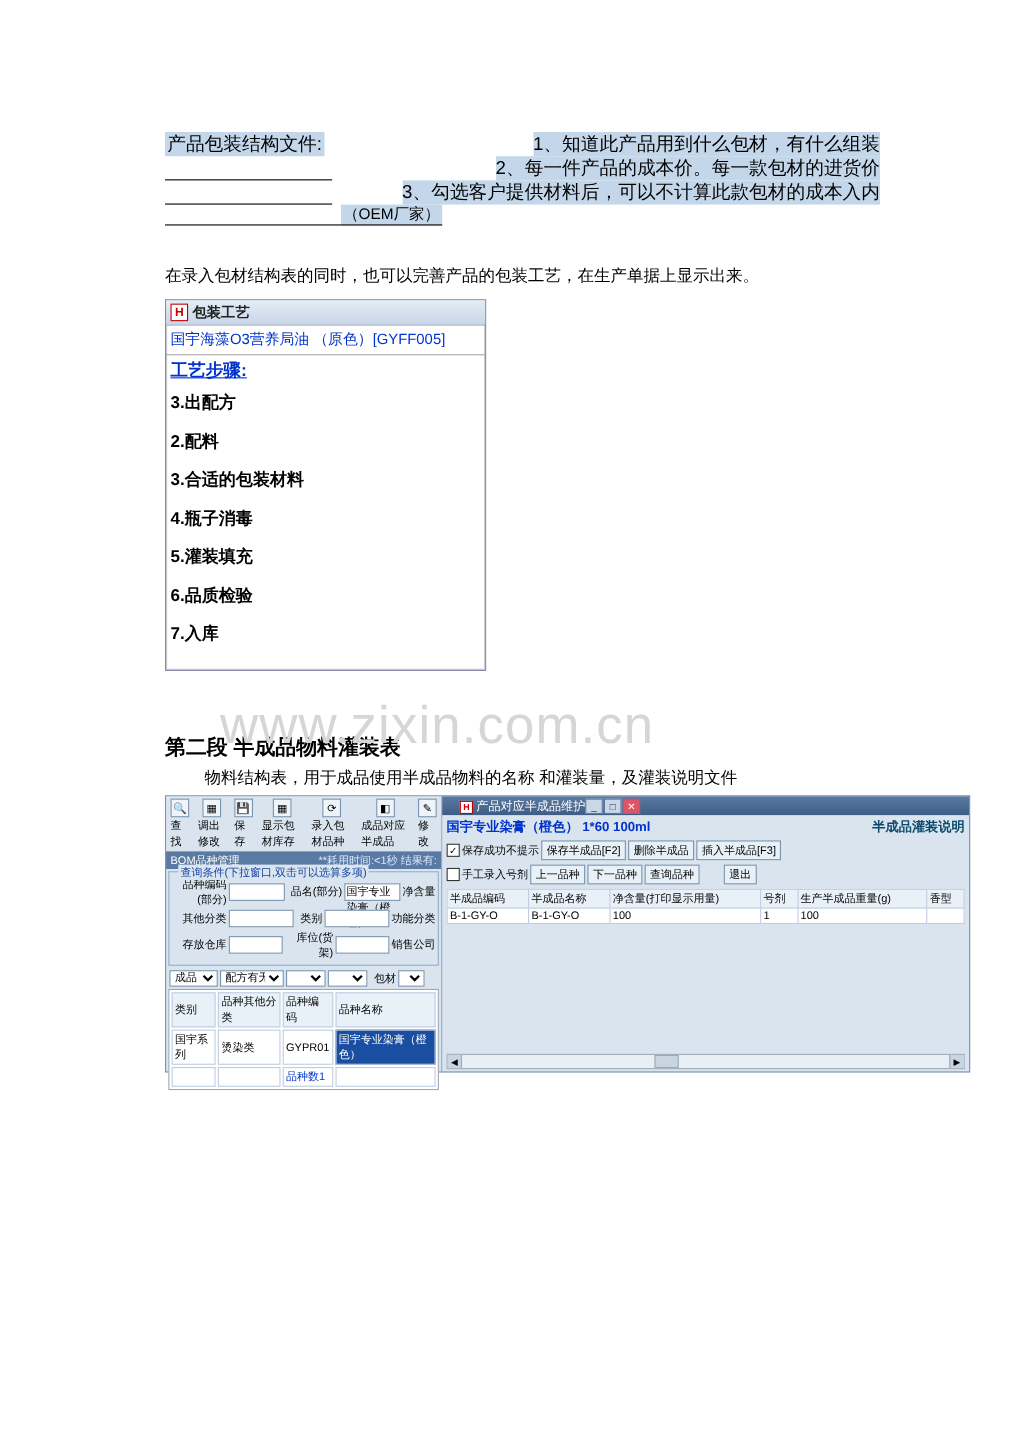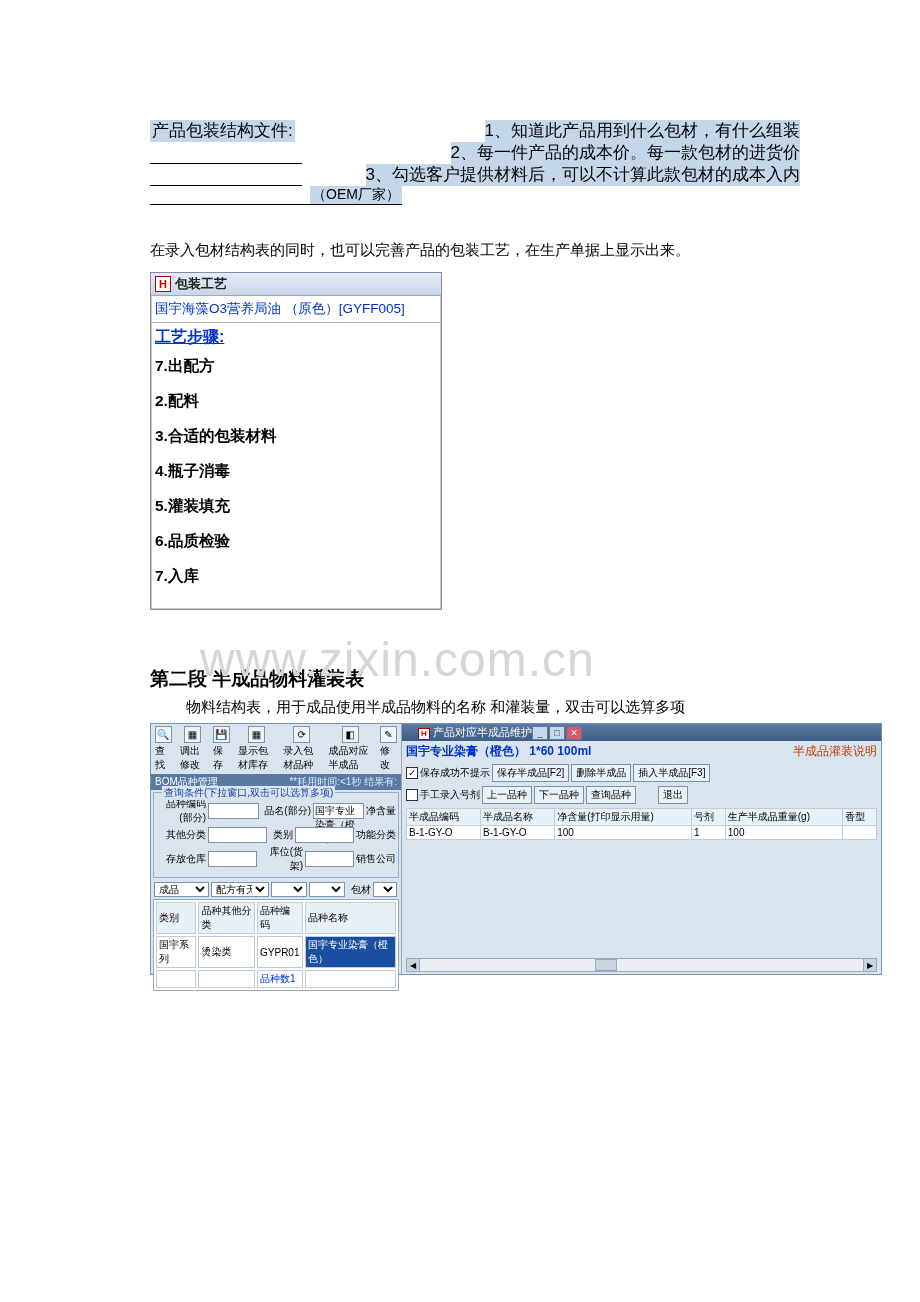--- a/index.html
+++ b/index.html
@@ -400,35 +400,35 @@
   <div class="para1">在录入包材结构表的同时，也可以完善产品的包装工艺，在生产单据上显示出来。</div>
 
   <div class="card">
     <div class="card-title">
       <span class="card-icon">H</span>
       <span>包装工艺</span>
     </div>
     <div class="card-sub">国宇海藻O3营养局油 （原色）[GYFF005]</div>
     <div class="card-sec">工艺步骤:</div>
     <div class="steps">
-      <div class="step">7.出配方</div>
+      <div class="step">3.出配方</div>
       <div class="step">2.配料</div>
       <div class="step">3.合适的包装材料</div>
       <div class="step">4.瓶子消毒</div>
       <div class="step">5.灌装填充</div>
       <div class="step">6.品质检验</div>
       <div class="step">7.入库</div>
     </div>
   </div>
 
   <div class="watermark">www.zixin.com.cn</div>
 
   <div class="section2">
     <div class="section2-title">第二段  半成品物料灌装表</div>
-    <div class="section2-desc">物料结构表，用于成品使用半成品物料的名称 和灌装量，双击可以选算多项</div>
+    <div class="section2-desc">物料结构表，用于成品使用半成品物料的名称 和灌装量，及灌装说明文件</div>
 
     <div class="app">
 
       <div class="left-pane">
         <div class="toolbar">
           <div class="toolbar-item">
               <span class="toolbar-icon">🔍</span>
               <span>查找</span>
             </div>
           <div class="toolbar-item">
@@ -478,21 +478,21 @@
           </div>
           <div class="qrow">
             <span class="qlabel">存放仓库</span>
             <span class="qinput"></span>
             <span class="qlabel" style="width:44px">库位(货架)</span>
             <span class="qinput"></span>
             <span class="qlabel" style="width:40px">销售公司</span>
           </div>
         </div>
         <div class="qrow" style="padding:0 3px;">
-          <select class="qsel" style="width:55px"><option>成品</option></select>
+          <select class="qsel" style="width:44px"><option>成品</option></select>
           <select class="qsel" style="width:58px"><option>配方有无</option></select>
           <select class="qsel" style="width:36px"><option></option></select>
           <select class="qsel" style="width:36px"><option></option></select>
           <span class="qlabel" style="width:24px">包材</span>
           <select class="qsel" style="width:24px"><option></option></select>
         </div>
         <table class="table-sm">
           <tbody>
               <tr>
             <th>类别</th>
@@ -520,21 +520,21 @@
         <div class="rp-title">
           <span><span class="card-icon" style="width:10px;height:10px;font-size:8px">H</span> <span>产品对应半成品维护</span></span>
           <span class="wbuttons">
             <span class="wbtn">_</span>
             <span class="wbtn">□</span>
             <span class="wbtn close">✕</span>
           </span>
         </div>
         <div class="rp-sub">
           <span>国宇专业染膏（橙色） 1*60  100ml</span>
-          <span style="color:#c2410c;font-weight:normal">半成品灌装说明</span>
+          <span style="color:#0c4a6e;font-weight:bold">半成品灌装说明</span>
         </div>
         <div class="rp-ctrl">
           <span class="chk">
               <span class="chkbox">✓</span>
               <span>保存成功不提示</span>
             </span>
           <span class="btn">保存半成品[F2]</span>
           <span class="btn">删除半成品</span>
           <span class="btn">插入半成品[F3]</span>
         </div>

